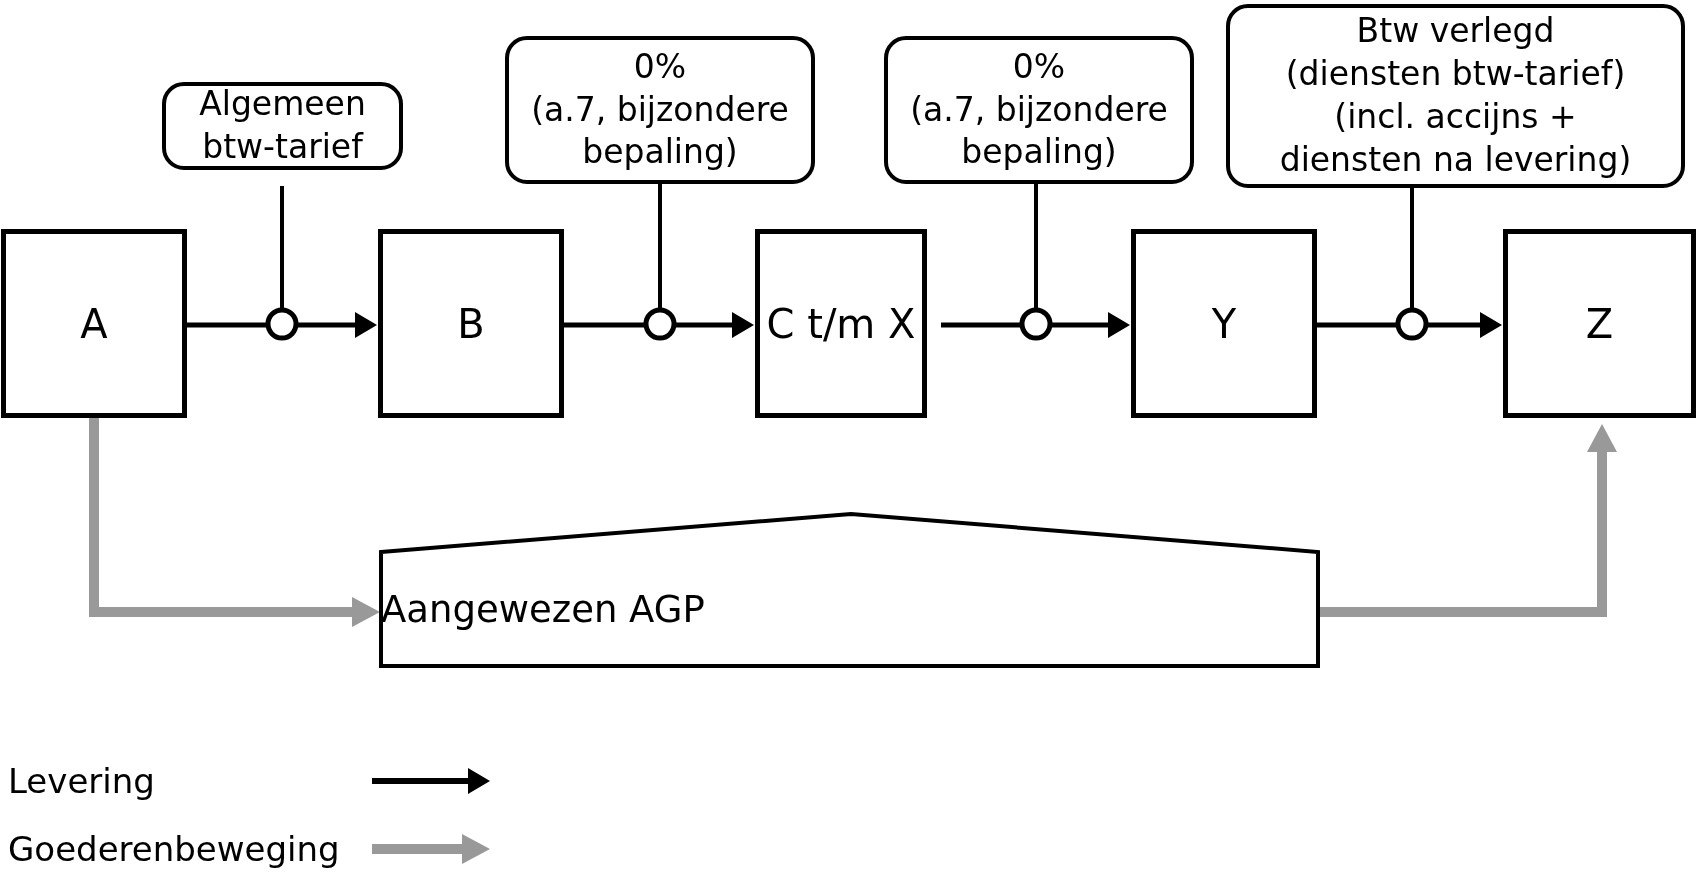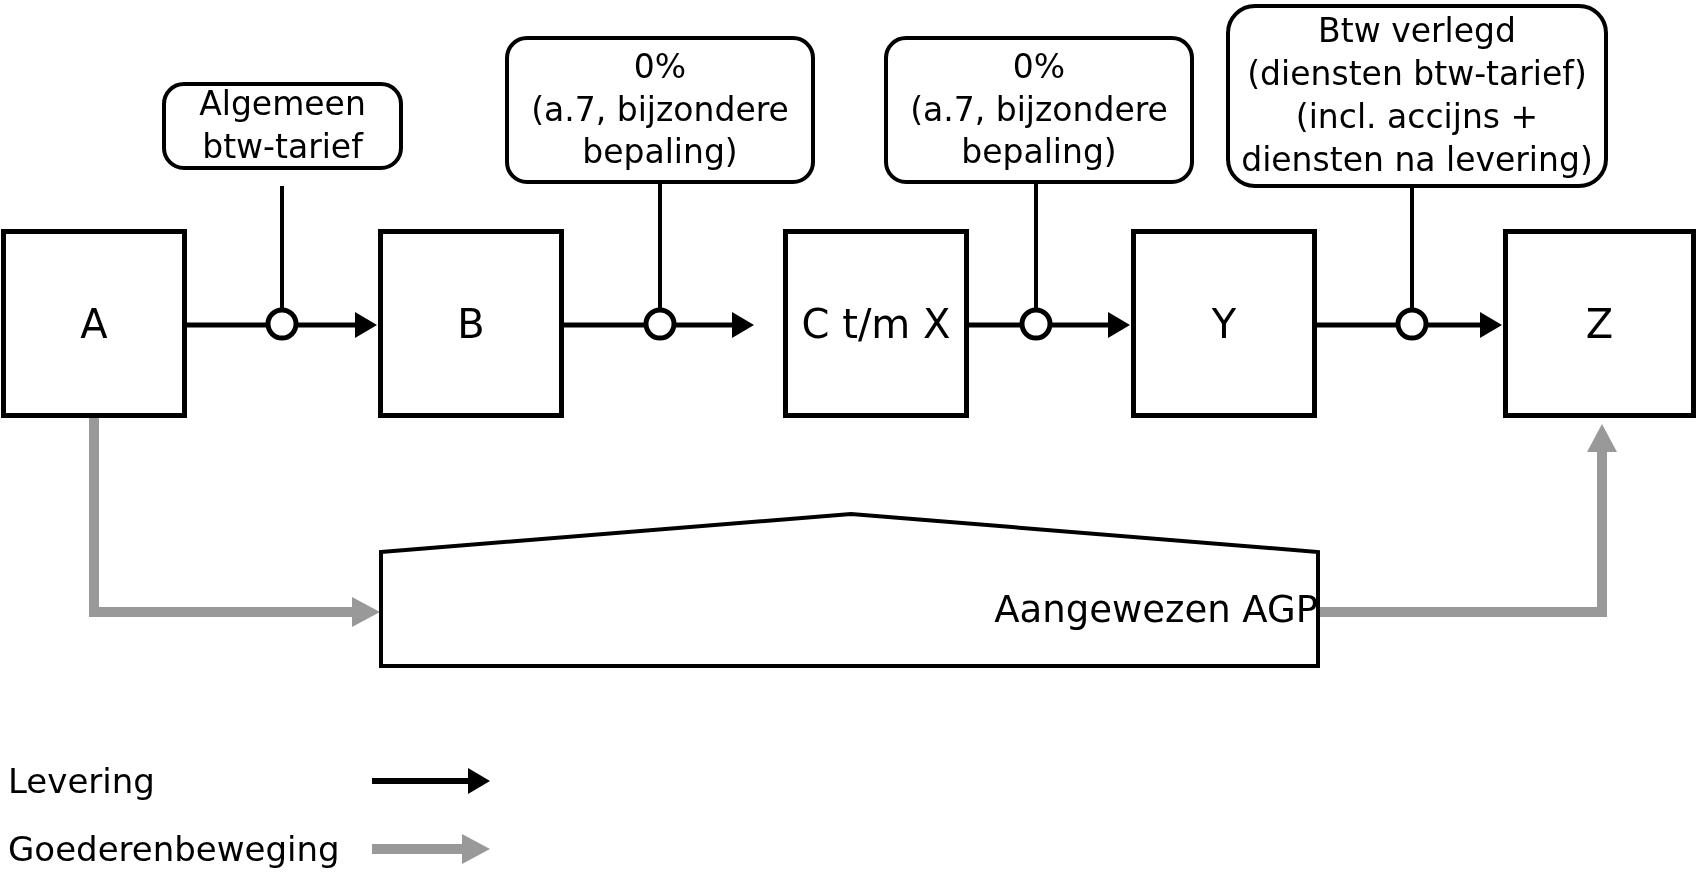--- a/index.html
+++ b/index.html
@@ -51,21 +51,21 @@
     text-align:center;
     white-space:nowrap;
   }
   .warehouse-label{
     position:absolute;
     left:381px;
     top:588px;
     width:937px;
     height:44px;
     line-height:44px;
-    text-align:right;
+    text-align:left;
     font-size:37px;
     white-space:nowrap;
   }
   .legend-label{
     position:absolute;
     left:8px;
     height:40px;
     line-height:40px;
     font-size:34px;
     white-space:nowrap;
@@ -109,21 +109,21 @@
     <line x1="372" y1="781" x2="468" y2="781" class="sln" stroke-width="6" marker-end="url(#mk-black)"></line>
     <line x1="372" y1="849" x2="462" y2="849" class="sgd" stroke-width="10" marker-end="url(#mk-gray)"></line>
   </svg>
 
   <div class="node" style="left:1px;top:229px;width:186px;height:189px;">
     <span>A</span>
   </div>
   <div class="node" style="left:378px;top:229px;width:186px;height:189px;">
     <span>B</span>
   </div>
-  <div class="node" style="left:755px;top:229px;width:186px;height:189px;margin-left:28px;">
+  <div class="node" style="left:755px;top:229px;width:172px;height:189px;">
     <span>C t/m X</span>
   </div>
   <div class="node" style="left:1131px;top:229px;width:186px;height:189px;">
     <span>Y</span>
   </div>
   <div class="node" style="left:1503px;top:229px;width:193px;height:189px;">
     <span>Z</span>
   </div>
 
   <div class="callout" style="left:162px;top:82px;width:241px;height:88px;">
@@ -133,21 +133,21 @@
   <div class="callout" style="left:505px;top:36px;width:310px;height:148px;">
     <div>0%</div>
     <div>(a.7, bijzondere</div>
     <div>bepaling)</div>
   </div>
   <div class="callout" style="left:884px;top:36px;width:310px;height:148px;">
     <div>0%</div>
     <div>(a.7, bijzondere</div>
     <div>bepaling)</div>
   </div>
-  <div class="callout" style="left:1226px;top:4px;width:382px;height:184px;border-radius:29px;">
+  <div class="callout" style="left:1226px;top:4px;width:459px;height:184px;">
     <div>Btw verlegd</div>
     <div>(diensten btw-tarief)</div>
     <div>(incl. accijns +</div>
     <div>diensten na levering)</div>
   </div>
 
   <div class="warehouse-label">Aangewezen AGP</div>
 
   <div class="legend-label" style="top:761px;">Levering</div>
   <div class="legend-label" style="top:829px;">Goederenbeweging</div>

